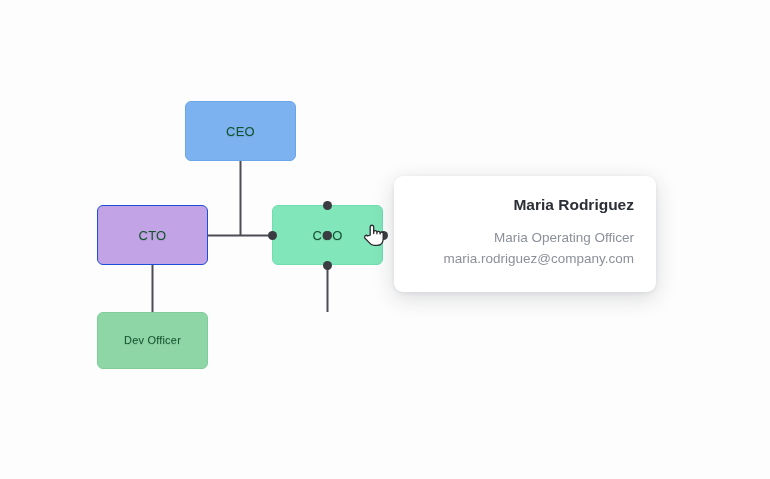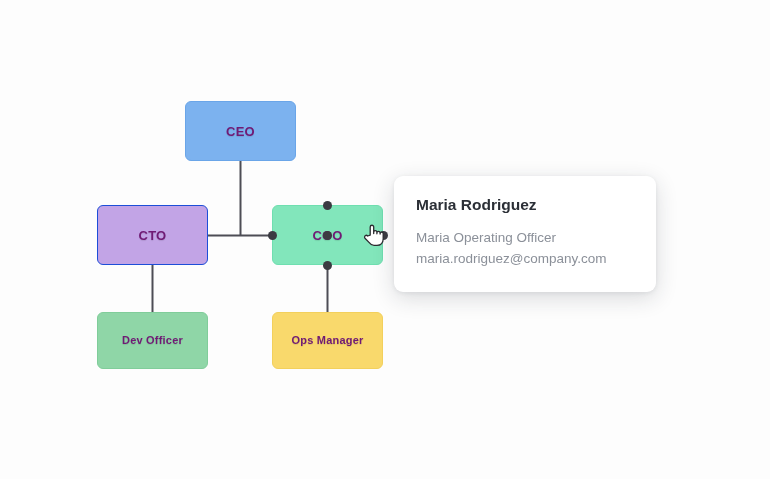--- a/index.html
+++ b/index.html
@@ -24,22 +24,22 @@
     width: 770px; height: 479px;
     pointer-events: none;
   }
   .node {
     position: absolute;
     box-sizing: border-box;
     border-radius: 6px;
     display: flex;
     align-items: center;
     justify-content: center;
-    color: #701a75;
-    font-weight: bold;
+    color: #14532d;
+    font-weight: normal;
     letter-spacing: 0.2px;
     text-shadow: 0 1px 1px rgba(0,0,0,0.10);
   }
   .node-label {
     display: block;
     line-height: 1;
     text-align: center;
   }
   .node.lvl0 { font-size: 13px; }
   .node.lvl1 { font-size: 13px; }
@@ -58,20 +58,21 @@
 
   #tooltip-card {
     position: absolute;
     box-sizing: border-box;
     background: #ffffff;
     border-radius: 9px;
     box-shadow: 0 6px 22px rgba(30, 35, 50, 0.16),
                 0 1px 4px rgba(30, 35, 50, 0.08);
     padding: 20px 22px 22px 22px;
     z-index: 10;
+    text-align: right;
   }
   #tooltip-name {
     font-size: 15.5px;
     font-weight: bold;
     color: #2b2f36;
     line-height: 1.2;
     margin-bottom: 13px;
     white-space: nowrap;
   }
   .tooltip-sub {
@@ -116,24 +117,20 @@
   <div class="node lvl1" style="left:272px; top:205px; width:111px; height:60px;
               background:#82e6bb; border:1px solid #6fdfb0;">
     <span class="node-label">COO</span>
   </div>
 
   <div class="node lvl2" style="left:97px; top:312px; width:111px; height:57px;
               background:#8fd6a7; border:1px solid #80cd9a;">
     <span class="node-label">Dev Officer</span>
   </div>
 
-  <div class="node lvl2" style="left:272px; top:312px; width:111px; height:57px;
-              background:#f9d96c; border:1px solid #f3d05c;">
-    <span class="node-label">Ops Manager</span>
-  </div>
 
   <div class="handle" style="left:327.5px; top:205px;"></div>
   <div class="handle" style="left:272px;   top:235px;"></div>
   <div class="handle" style="left:383px;   top:235px;"></div>
   <div class="handle" style="left:327.5px; top:265px;"></div>
   <div class="handle" style="left:327.5px; top:235px;"></div>
 
   <div id="tooltip-card" style="left:394px; top:176px; width:262px; height:116px;">
     <div id="tooltip-name">Maria Rodriguez</div>
     <div class="tooltip-sub">Maria Operating Officer</div>

